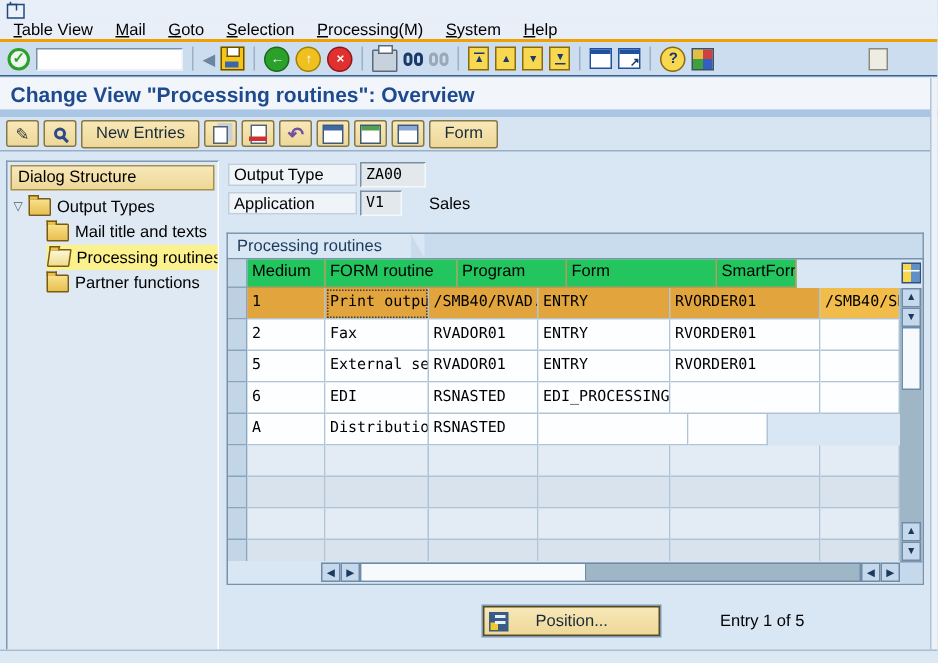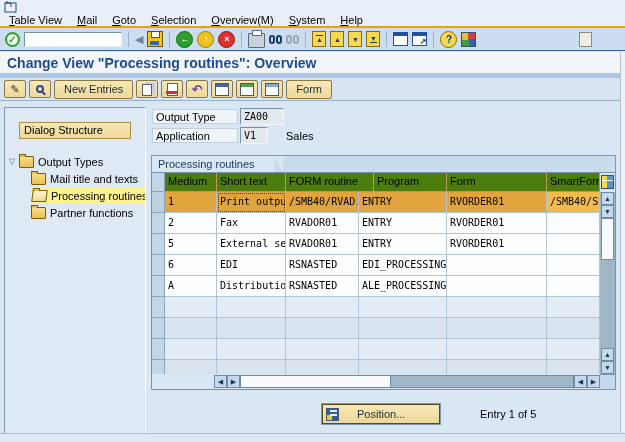--- a/index.html
+++ b/index.html
@@ -72,21 +72,21 @@
   .delic{width:9px;height:11px;background:#FFF;border:1px solid #556070;position:relative}
   .delic::after{content:'';position:absolute;left:-2px;bottom:1px;width:12px;height:3px;background:#D03030}
   .undo{color:#7050A0;font-size:13px;font-weight:bold}
   .tbl{width:12px;height:11px;background:#FFF;border:1px solid #405A70;position:relative}
   .tbl::before{content:'';position:absolute;left:0;top:0;right:0;height:3px;background:#88A8D8}
   .tbl.green::before{background:#50A050}
   .tbl.dark::before{background:#4068A8}
   
   #sidebar{left:4px;top:107px;width:142px;height:327px;background:#DEE9F3;
            border:1px solid #8098B0;border-right-color:#FFF;border-bottom-color:#FFF;box-sizing:border-box}
-  .sb-header{margin:14px;background:linear-gradient(#F8E8B8,#EED898);border:1px solid #A89048;
+  .sb-header{margin:2px;background:linear-gradient(#F8E8B8,#EED898);border:1px solid #A89048;
              height:15px;line-height:15px;padding-left:4px;white-space:nowrap;overflow:hidden}
   .tree-row{height:17px;display:flex;align-items:center;white-space:nowrap;overflow:hidden}
   .expander{width:14px;text-align:center;color:#506070;font-size:8px;flex:none}
   .indent{width:26px;flex:none}
   .fold{width:13px;height:10px;position:relative;background:linear-gradient(#F8E08A,#E8C050);
         border:1px solid #7A5A10;border-radius:1px;margin-right:4px;flex:none}
   .fold::before{content:'';position:absolute;top:-3px;left:-1px;width:5px;height:2px;background:#E8C050;
                 border:1px solid #7A5A10;border-bottom:none}
   .fold.open{background:linear-gradient(#FDF6D8,#F0DC90);transform:skewX(-8deg)}
   .hl{display:flex;align-items:center;flex:1;height:100%;background:#FBF28E;padding-left:1px}
@@ -101,21 +101,21 @@
   #tabstrip{left:151px;top:155px;width:465px;height:17px;background:#C9DCEE;
             border:1px solid #8098B0;border-bottom:none;box-sizing:border-box}
   #tab{position:absolute;left:0;top:0;height:16px;width:122px;background:#D9E6F3;
        display:flex;align-items:center;padding-left:6px;box-sizing:border-box;color:#1A3A5C}
   #tabedge{position:absolute;left:122px;top:0;width:0;height:0;
            border-bottom:16px solid #D9E6F3;border-right:9px solid transparent;
            transform:rotate(180deg)}
   #tframe{left:151px;top:172px;width:465px;height:218px;background:#D9E6F3;
           border:1px solid #7A92A8;box-sizing:border-box}
   #thead{display:flex;height:19px}
-  .th{background:#4d7c0f;border-right:1px solid #B99A58;border-bottom:1px solid #B99A58;
+  .th{background:#22c55e;border-right:1px solid #B99A58;border-bottom:1px solid #B99A58;
       box-sizing:border-box;padding:2px 0 0 3px;white-space:nowrap;overflow:hidden;height:19px}
   .thsel{background:#C2D6E8;border-right:1px solid #8AA4BC;border-bottom:1px solid #8AA4BC}
   #tbody{height:183px;overflow:hidden}
   .trow{display:flex;height:21px}
   .tc{border-right:1px solid #AFC4D6;border-bottom:1px solid #AFC4D6;box-sizing:border-box;
       background:#FDFEFF;font-family:"DejaVu Sans Mono",monospace;font-size:10px;
       padding:4px 0 0 3px;white-space:nowrap;overflow:hidden;height:21px}
   .csel{width:13px;background:#C2D6E8;border-right:1px solid #8AA4BC;border-bottom:1px solid #8AA4BC}
   .c0{width:52px}.c1{width:69px}.c2{width:73px}.c3{width:88px}.c4{width:100px}.c5{width:53px}
   .rsel .tc{background:#E2A43C}
@@ -164,21 +164,21 @@
         <path d="M3 0 L3 2" stroke="#204880"></path>
       </svg>
   </span>
 </div>
 
 <div class="abs" id="menubar">
   <span class="menu-item">Table View</span>
   <span class="menu-item">Mail</span>
   <span class="menu-item">Goto</span>
   <span class="menu-item">Selection</span>
-  <span class="menu-item">Overview(M)</span>
+  <span class="menu-item">Processing(M)</span>
   <span class="menu-item">System</span>
   <span class="menu-item">Help</span>
 </div>
 <div class="abs" id="orangeline"></div>
 
 <div class="abs" id="toolbar">
   <span class="enter">✓</span>
   <input id="cmdfield" value="" style="">
   <span class="tsep"></span>
   <span class="backtri">◀</span>
@@ -289,21 +289,20 @@
   <div id="tab">
     <span>Processing routines</span>
   </div>
   <div id="tabedge"></div>
 </div>
 
 <div class="abs" id="tframe">
   <div id="thead">
     <div class="th thsel" style="width:13px"></div>
     <div class="th c0">Medium</div>
-    <div class="th c1">Short text</div>
     <div class="th c3">FORM routine</div>
     <div class="th c2">Program</div>
     <div class="th c4">Form</div>
     <div class="th c5">SmartForm</div>
   </div>
   <div id="tbody">
       <div class="trow rsel">
         <div class="tc csel"></div>
         <div class="tc c0">1</div>
         <div class="tc c1 focuscell">Print output</div>
@@ -337,21 +336,20 @@
         <div class="tc c2">RSNASTED</div>
         <div class="tc c3">EDI_PROCESSING</div>
         <div class="tc c4"></div>
         <div class="tc c5"></div>
       </div>
       <div class="trow">
         <div class="tc csel"></div>
         <div class="tc c0">A</div>
         <div class="tc c1">Distribution (A..</div>
         <div class="tc c2">RSNASTED</div>
-        <div class="tc c3">ALE_PROCESSING</div>
         <div class="tc c4"></div>
         <div class="tc c5"></div>
       </div>
       <div class="trow empty">
         <div class="tc csel"></div>
         <div class="tc c0"></div>
         <div class="tc c1"></div>
         <div class="tc c2"></div>
         <div class="tc c3"></div>
         <div class="tc c4"></div>

